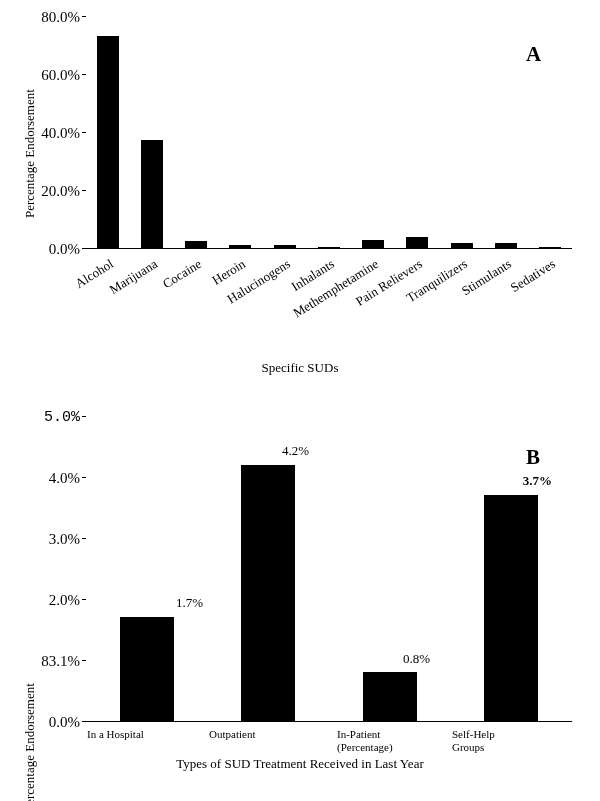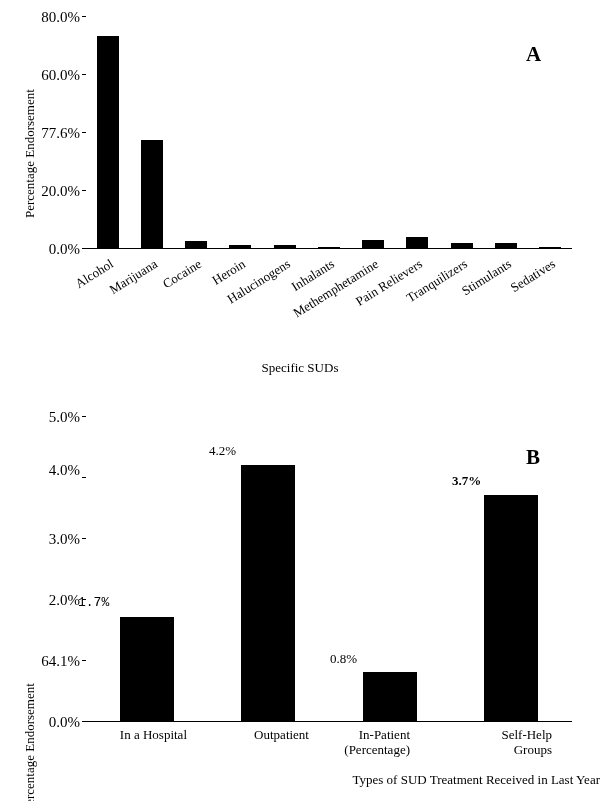--- a/index.html
+++ b/index.html
@@ -97,46 +97,46 @@
     font-size: 13px;
     text-align: center;
     width: 100%;
     left: 0;
     color: #000;
   }
 
   
   .xtick-b {
     position: absolute;
+    font-size: 11px;
+    text-align: left;
+    color: #000;
+    line-height: 1.15;
+  }
+  .datalabel {
+    position: absolute;
     font-size: 13px;
     text-align: right;
-    color: #000;
-    line-height: 1.15;
-  }
-  .datalabel {
-    position: absolute;
-    font-size: 13px;
-    text-align: left;
     color: #000;
   }
 </style>
 </head>
 <body>
 
 <div class="figure">
 
   <div class="panel" id="panel-a">
 
     <div class="panel-letter" style="left:526px; top:42px;">A</div>
 
     <div class="ylabel" style="left:22px; top:218px;">Percentage Endorsement</div>
 
     <div class="ytick" style="left:24px; top:9px; width:56px;">80.0%</div>
     <div class="ytick" style="left:24px; top:67px; width:56px;text-align:right;">60.0%</div>
-    <div class="ytick" style="left:24px; top:125px; width:56px;">77.6%</div>
+    <div class="ytick" style="left:24px; top:125px; width:56px;">40.0%</div>
     <div class="ytick" style="left:24px; top:183px; width:56px;">20.0%</div>
     <div class="ytick" style="left:24px; top:241px; width:56px;">0.0%</div>
 
     <div class="axis-line-x" style="left:86px; top:248px; width:486px;"></div>
     <div class="tickmark" style="left:82px; top:16px;"></div>
     <div class="tickmark" style="left:82px; top:74px;"></div>
     <div class="tickmark" style="left:82px; top:132px;"></div>
     <div class="tickmark" style="left:82px; top:190px;"></div>
     <div class="tickmark" style="left:82px; top:248px;"></div>
 
@@ -169,59 +169,59 @@
 
     <div class="xlabel" style="top:360px;">Specific SUDs</div>
   </div>
 
   <div class="panel" id="panel-b">
 
     <div class="panel-letter" style="left:526px; top:53px;">B</div>
 
     <div class="ylabel" style="left:22px; top:420px;">Percentage Endorsement</div>
 
-    <div class="ytick" style="left:24px; top:17px; width:56px;">5.0%</div>
-    <div class="ytick" style="left:24px; top:70px; width:56px;">4.0%</div>
+    <div class="ytick" style="left:24px; top:17px; width:56px;font-family:Liberation Mono, monospace;">5.0%</div>
+    <div class="ytick" style="left:24px; top:78px; width:56px;">4.0%</div>
     <div class="ytick" style="left:24px; top:139px; width:56px;">3.0%</div>
     <div class="ytick" style="left:24px; top:200px; width:56px;">2.0%</div>
-    <div class="ytick" style="left:24px; top:261px; width:56px;">64.1%</div>
+    <div class="ytick" style="left:24px; top:261px; width:56px;">83.1%</div>
     <div class="ytick" style="left:24px; top:322px; width:56px;">0.0%</div>
 
     <div class="axis-line-x" style="left:86px; top:329px; width:486px;"></div>
     <div class="tickmark" style="left:82px; top:24px;"></div>
     <div class="tickmark" style="left:82px; top:85px;"></div>
     <div class="tickmark" style="left:82px; top:146px;"></div>
     <div class="tickmark" style="left:82px; top:207px;"></div>
     <div class="tickmark" style="left:82px; top:268px;"></div>
     <div class="tickmark" style="left:82px; top:329px;"></div>
 
     <div class="plot" style="left:86px; top:24px; width:486px; height:305px;">
 
       <div class="bar" style="left:34px;  width:54px; height:103.7px;"></div>
       <div class="bar" style="left:155px; width:54px; height:256.2px;"></div>
       <div class="bar" style="left:277px; width:54px; height:48.8px;"></div>
       <div class="bar" style="left:398px; width:54px; height:225.7px;"></div>
     </div>
 
-    <div class="datalabel" style="left:78px;  top:203px; width:100px;font-family:Liberation Mono, monospace;">1.7%</div>
+    <div class="datalabel" style="left:103px;  top:203px; width:100px;">1.7%</div>
     <div class="datalabel" style="left:209px; top:51px;  width:100px;">4.2%</div>
     <div class="datalabel" style="left:330px; top:259px; width:100px;">0.8%</div>
     <div class="datalabel" style="left:452px; top:81px;  width:100px;font-weight:bold;">3.7%</div>
 
     <div class="xtick-b" style="left:87px;  top:336px; width:100px;">
       <div>In a Hospital</div>
     </div>
     <div class="xtick-b" style="left:209px; top:336px; width:100px;">
       <div>Outpatient</div>
     </div>
-    <div class="xtick-b" style="left:310px; top:336px; width:100px;">
+    <div class="xtick-b" style="left:337px; top:336px; width:100px;">
       <div>In-Patient</div>
       <div>(Percentage)</div>
     </div>
     <div class="xtick-b" style="left:452px; top:336px; width:100px;">
       <div>Self-Help</div>
       <div>Groups</div>
     </div>
 
-    <div class="xlabel" style="top:380px;text-align:right;">Types of SUD Treatment Received in Last Year</div>
+    <div class="xlabel" style="top:364px;">Types of SUD Treatment Received in Last Year</div>
   </div>
 
 </div>
 
 </body></html>

